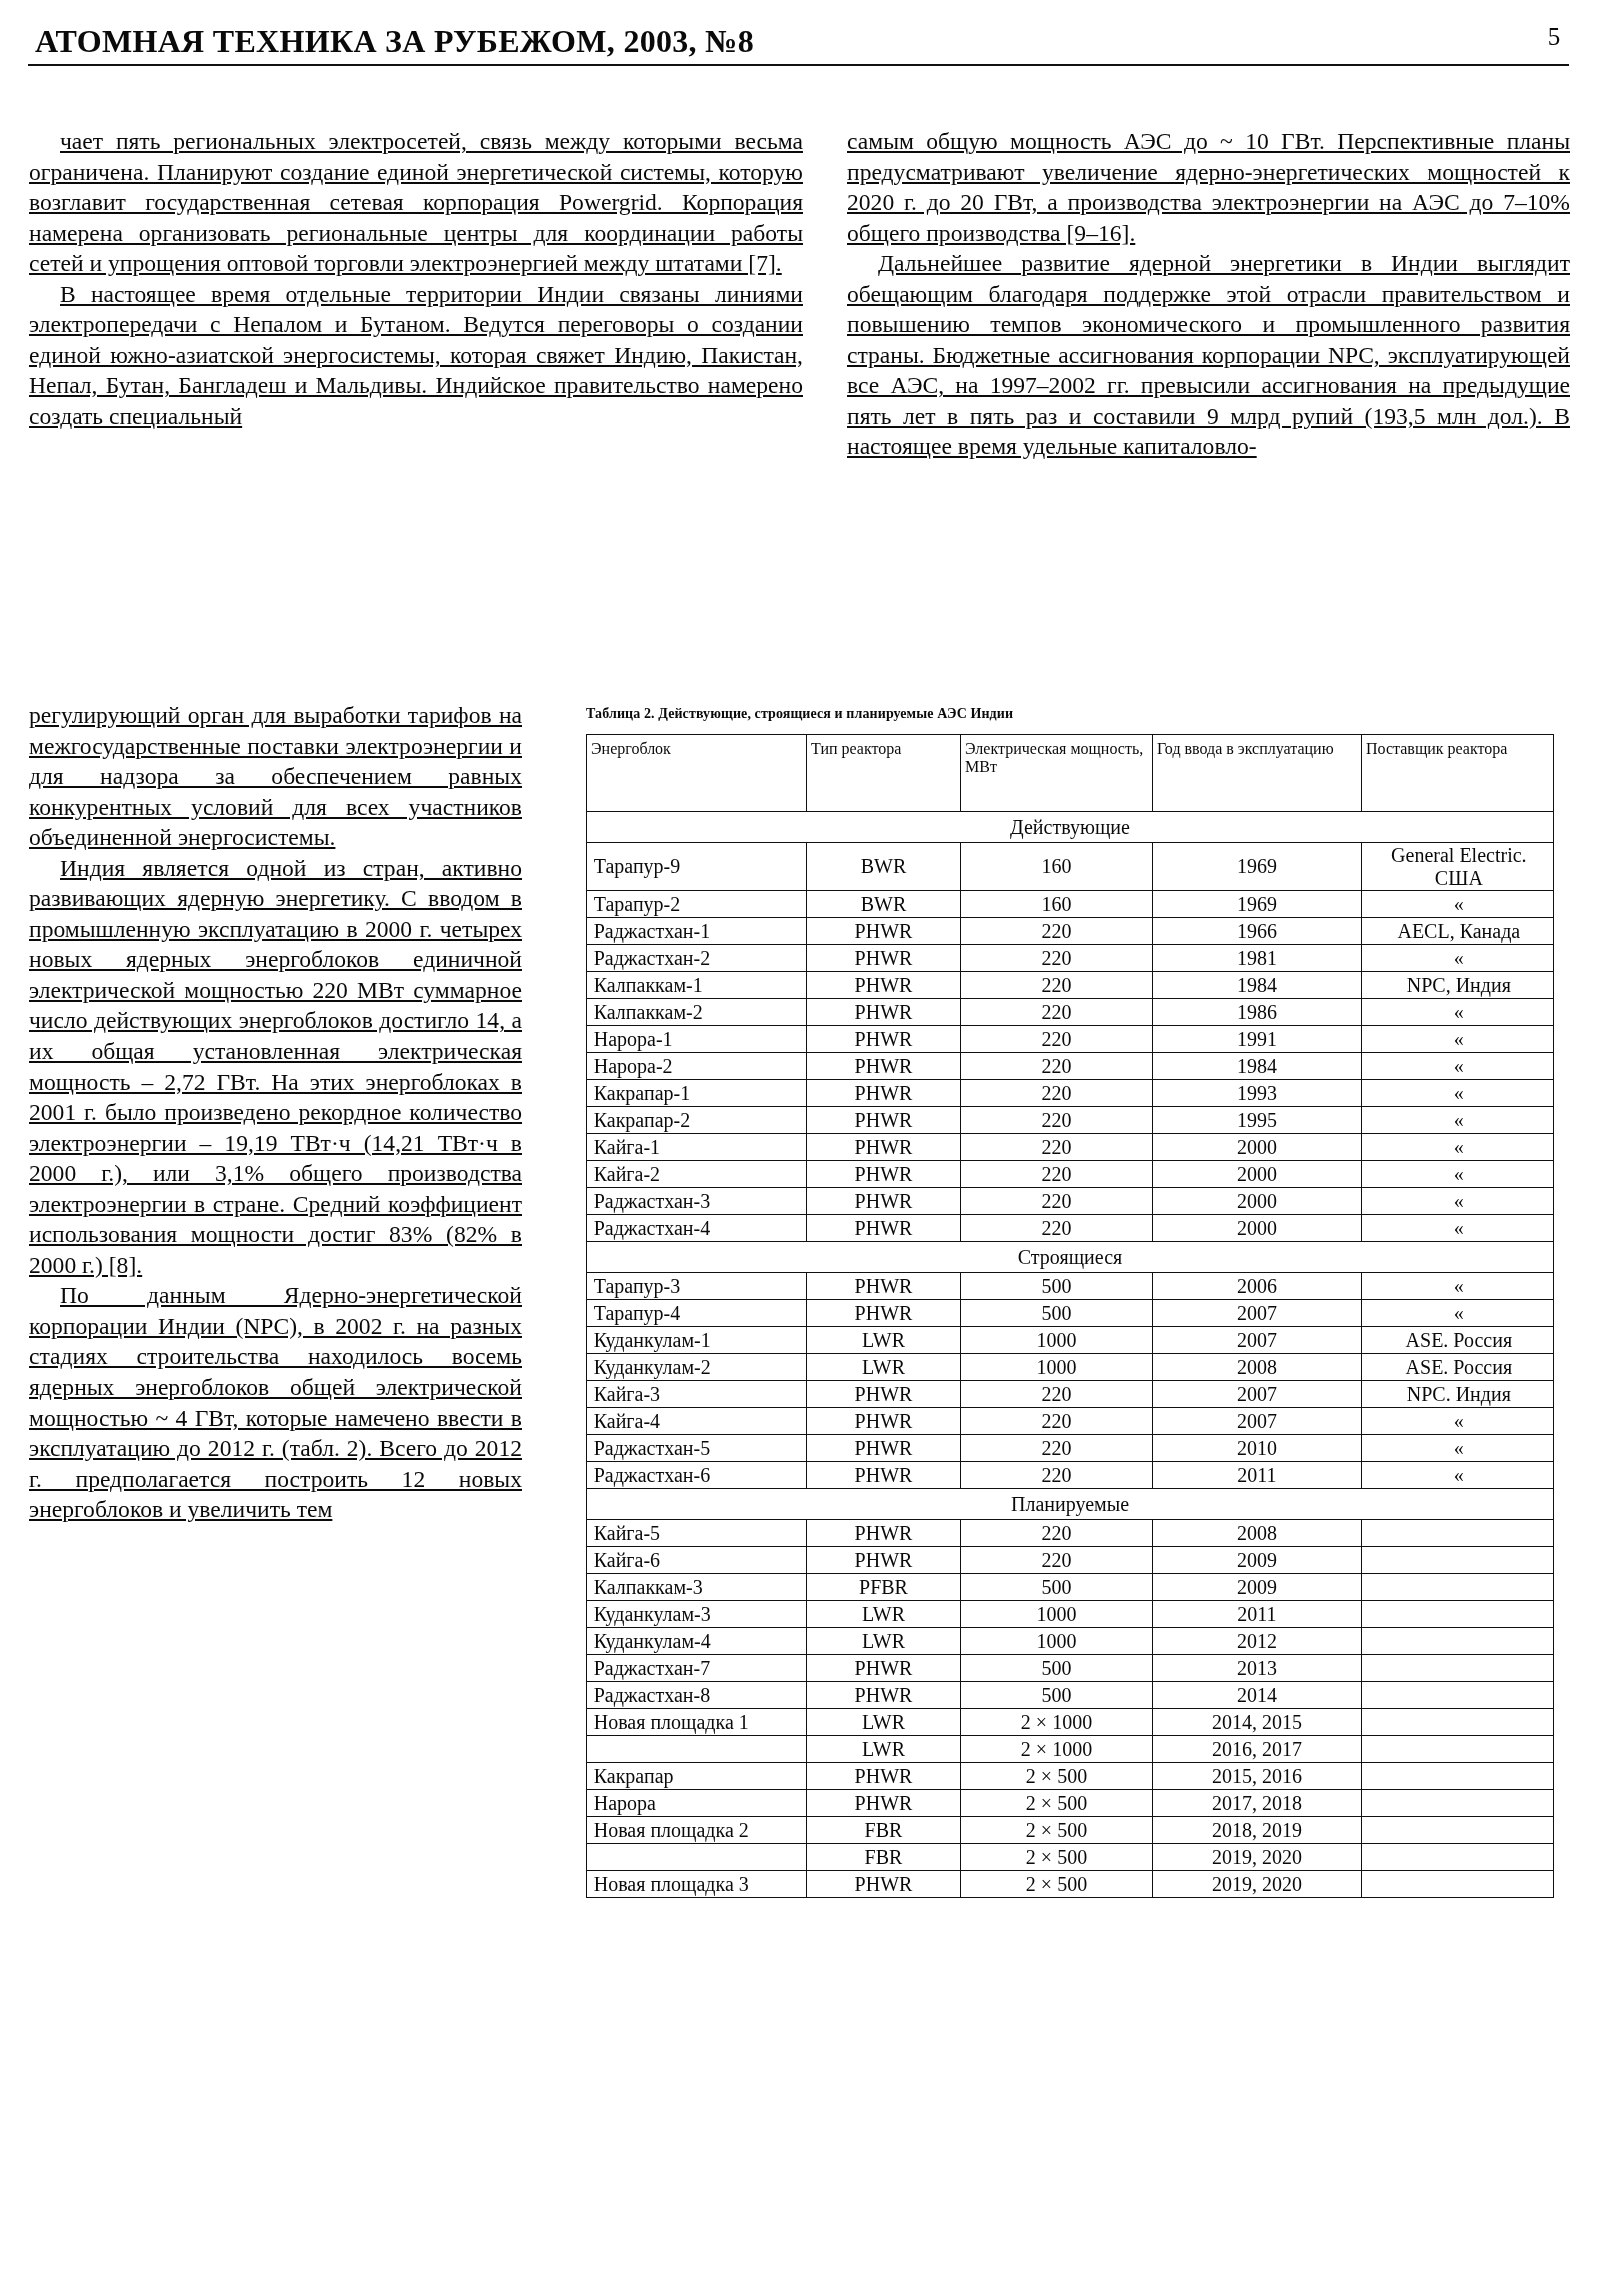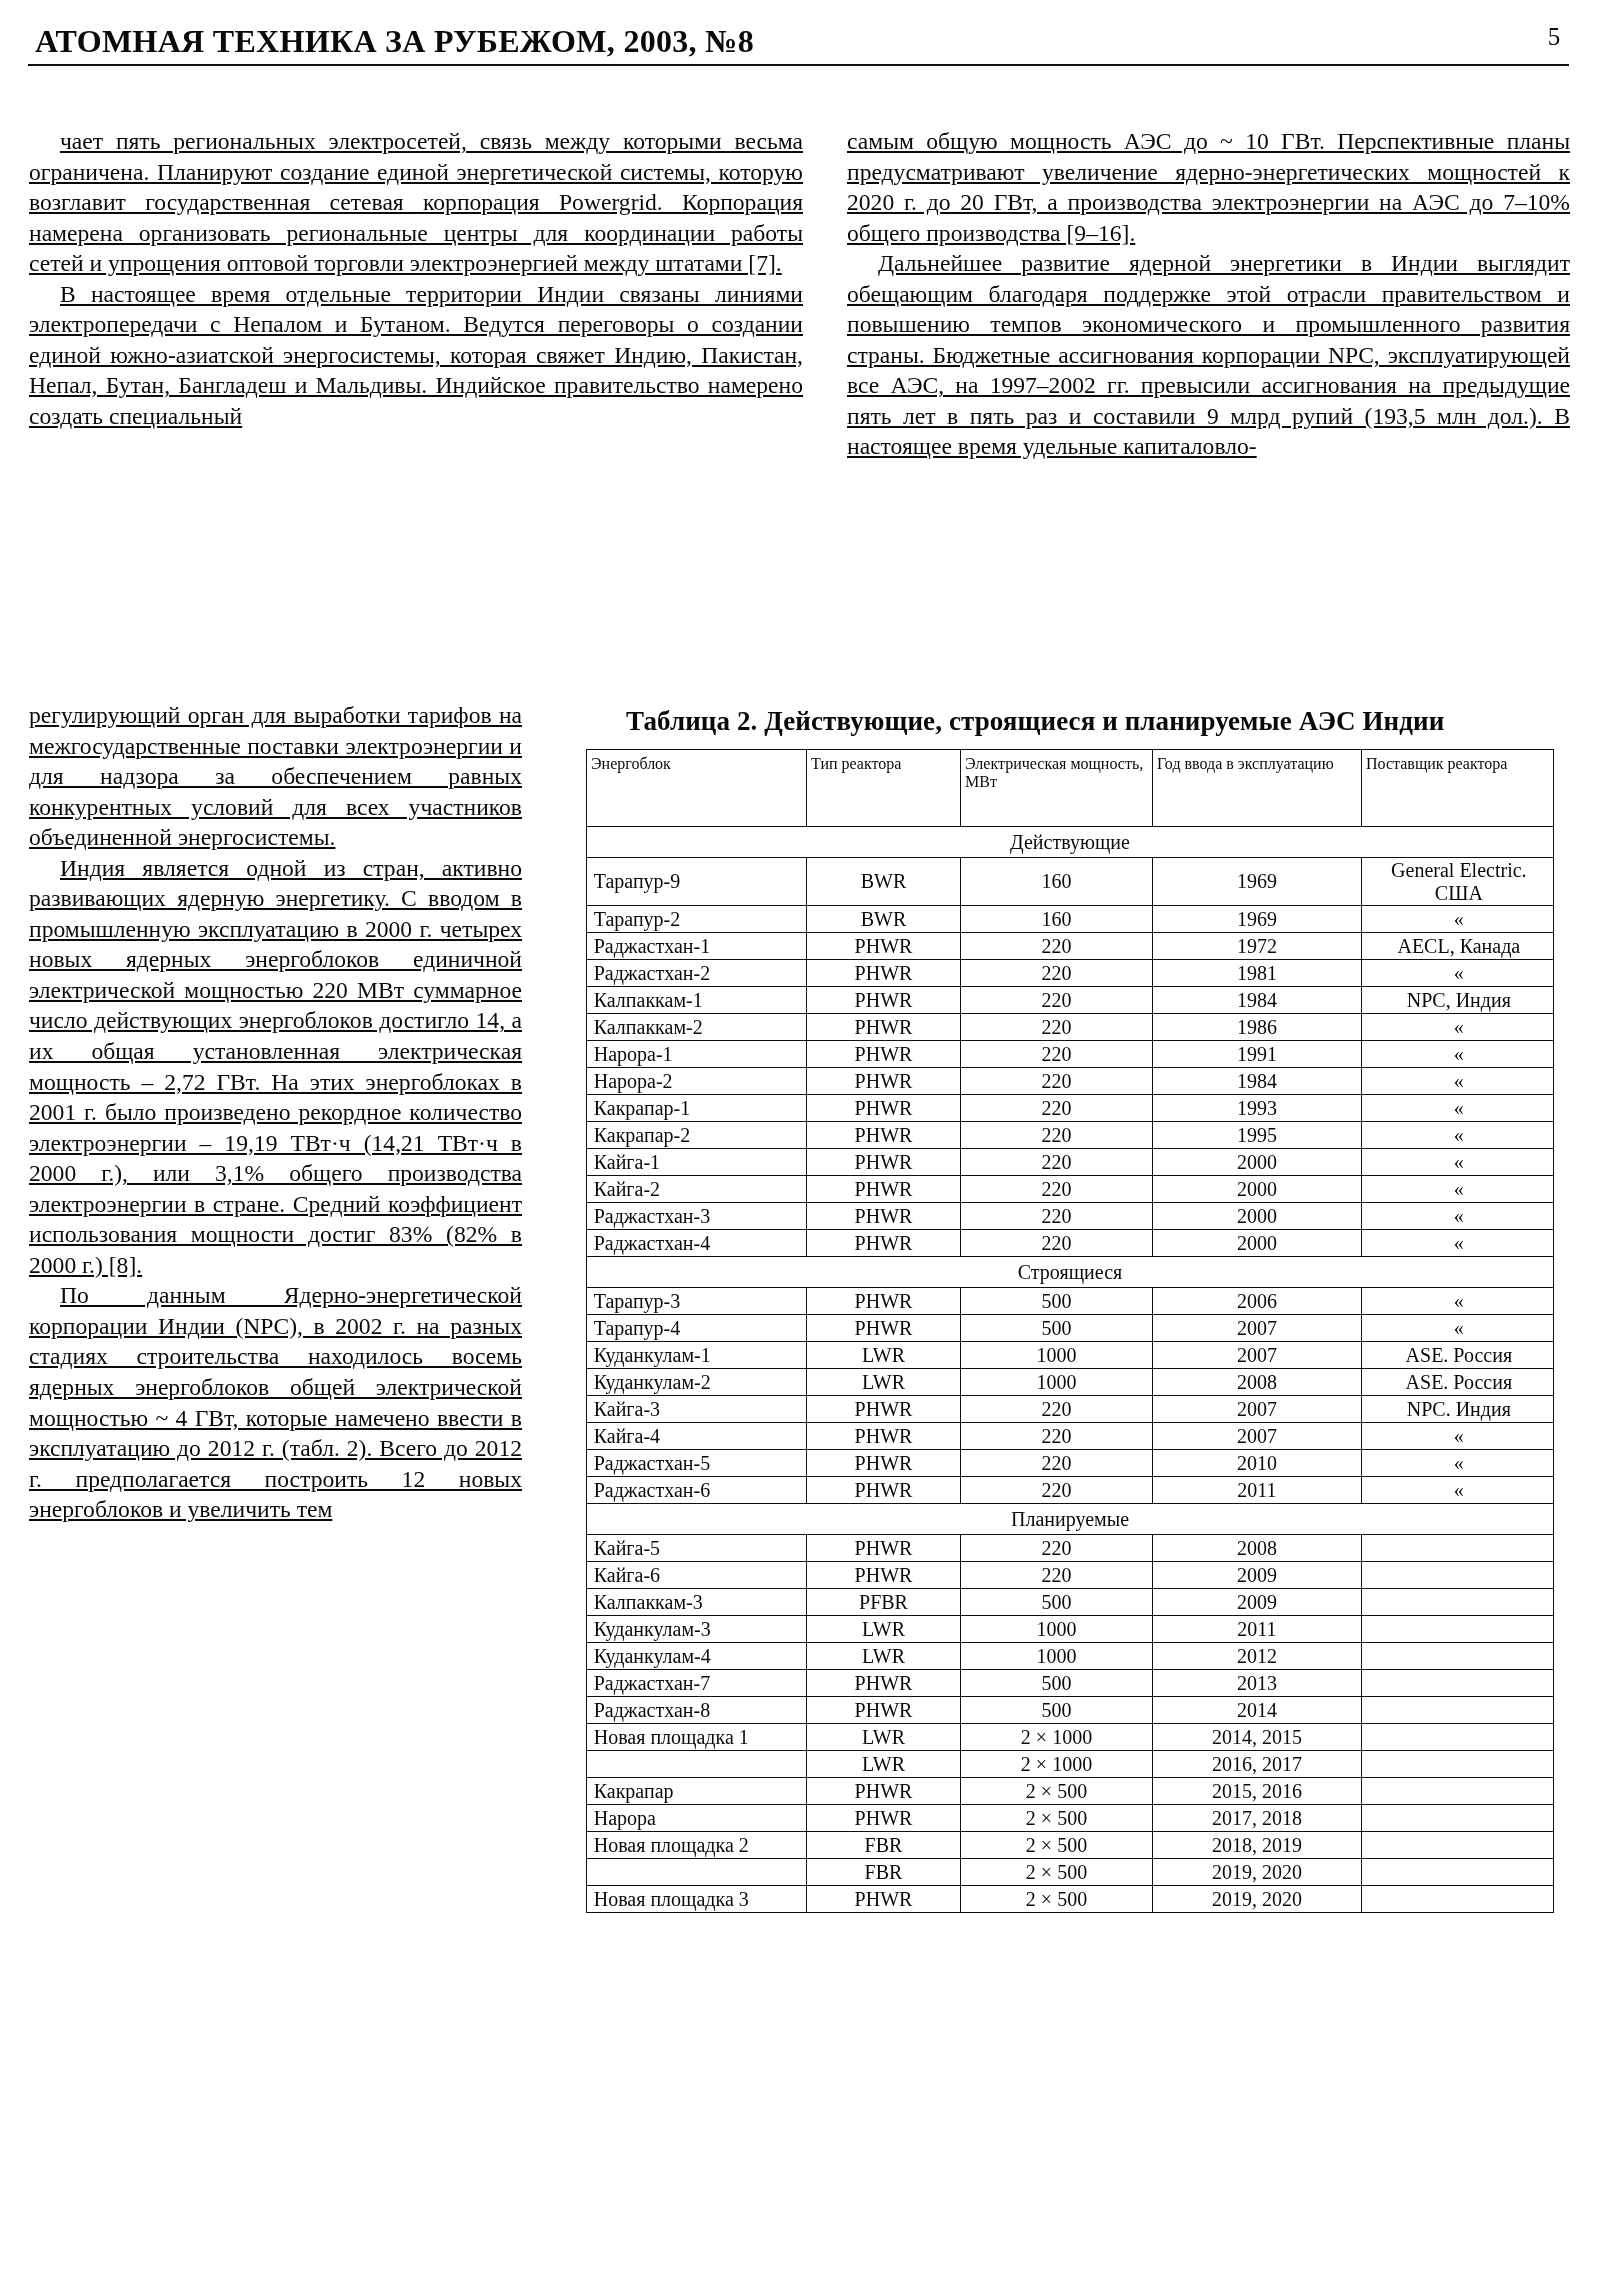--- a/index.html
+++ b/index.html
@@ -87,25 +87,24 @@
   
   .table-wrap {
     position: absolute;
     left: 586px;
     top: 706px;
     width: 985px;
   }
   .table-caption {
     font-family: "Liberation Serif", serif;
     font-weight: bold;
-    font-size: 27px;
+    font-size: 14px;
     margin-bottom: 12px;
     letter-spacing: 0.1px;
     white-space: nowrap;
-    margin-left: 40px;
   }
   table.aes {
     border-collapse: collapse;
     width: 967px;
     font-size: 20px;
     table-layout: fixed;
   }
   table.aes th, table.aes td {
     border: 1.3px solid #101010;
     padding: 1.3px 4px;
@@ -204,21 +203,21 @@
             <td class="name">Тарапур-2</td>
             <td class="type">BWR</td>
             <td class="power">160</td>
             <td class="year">1969</td>
             <td class="vendor">«</td>
           </tr>
           <tr>
             <td class="name">Раджастхан-1</td>
             <td class="type">PHWR</td>
             <td class="power">220</td>
-            <td class="year">1972</td>
+            <td class="year">1966</td>
             <td class="vendor">AECL, Канада</td>
           </tr>
           <tr>
             <td class="name">Раджастхан-2</td>
             <td class="type">PHWR</td>
             <td class="power">220</td>
             <td class="year">1981</td>
             <td class="vendor">«</td>
           </tr>
           <tr>

